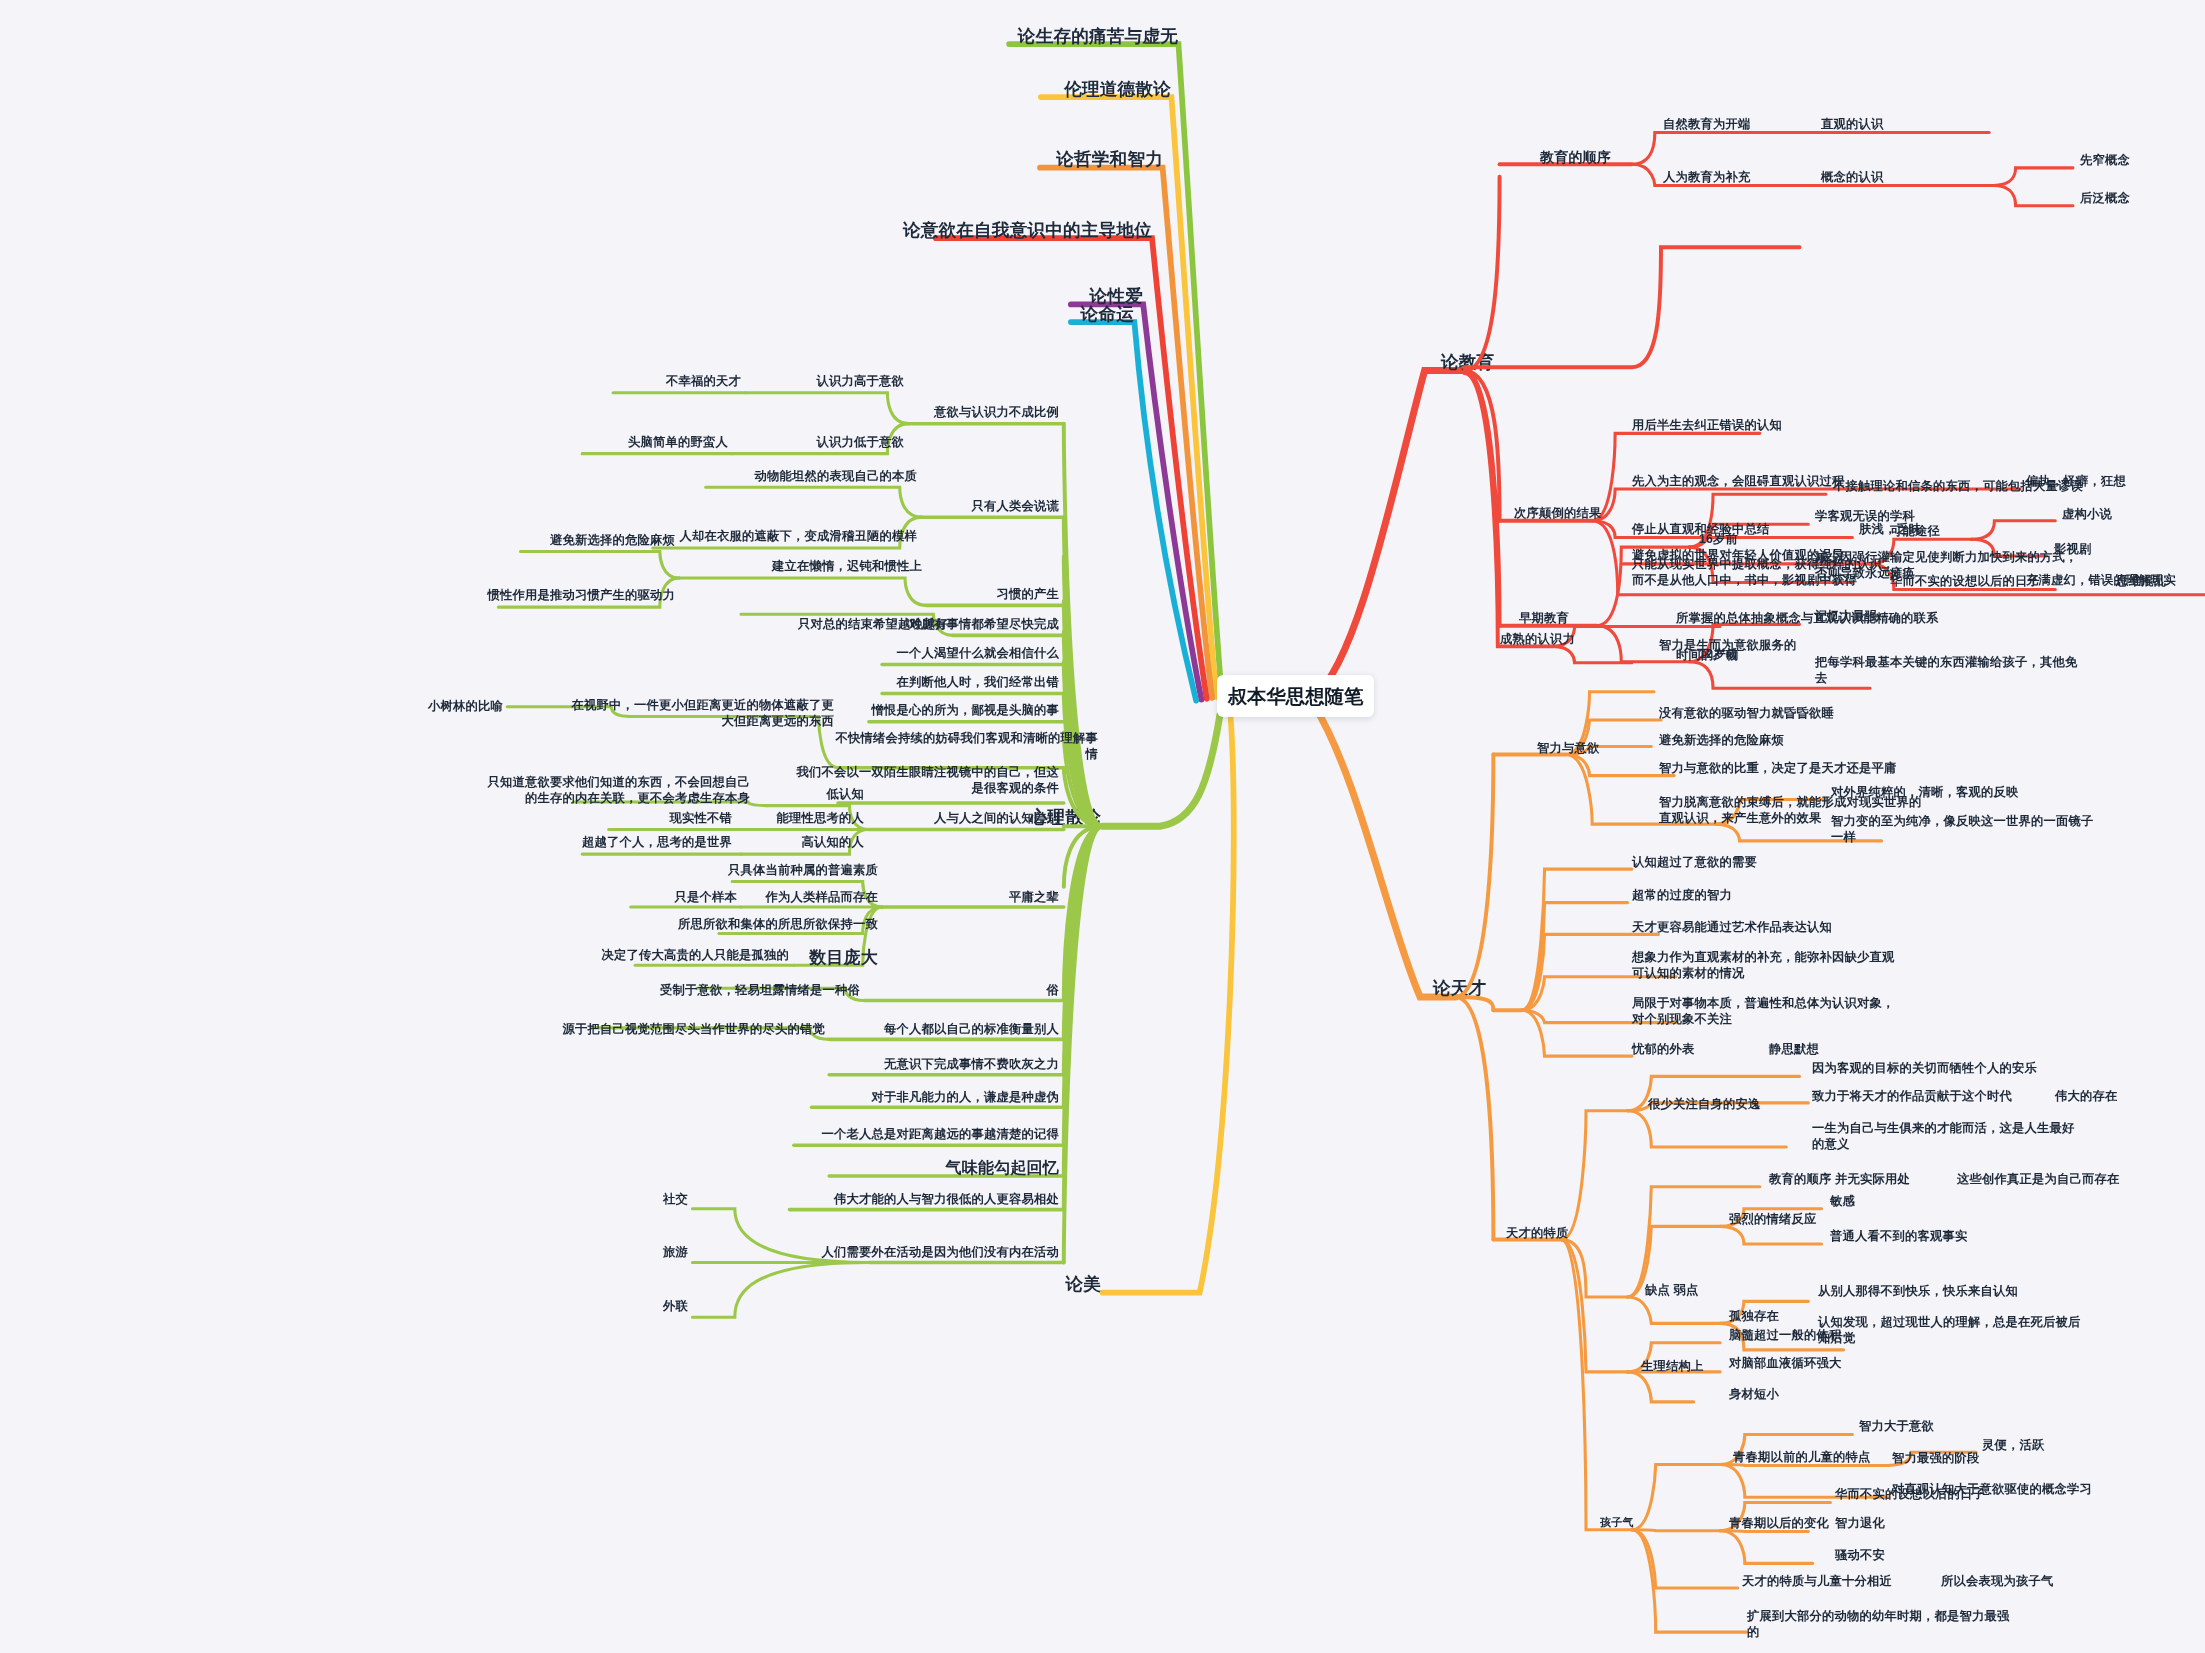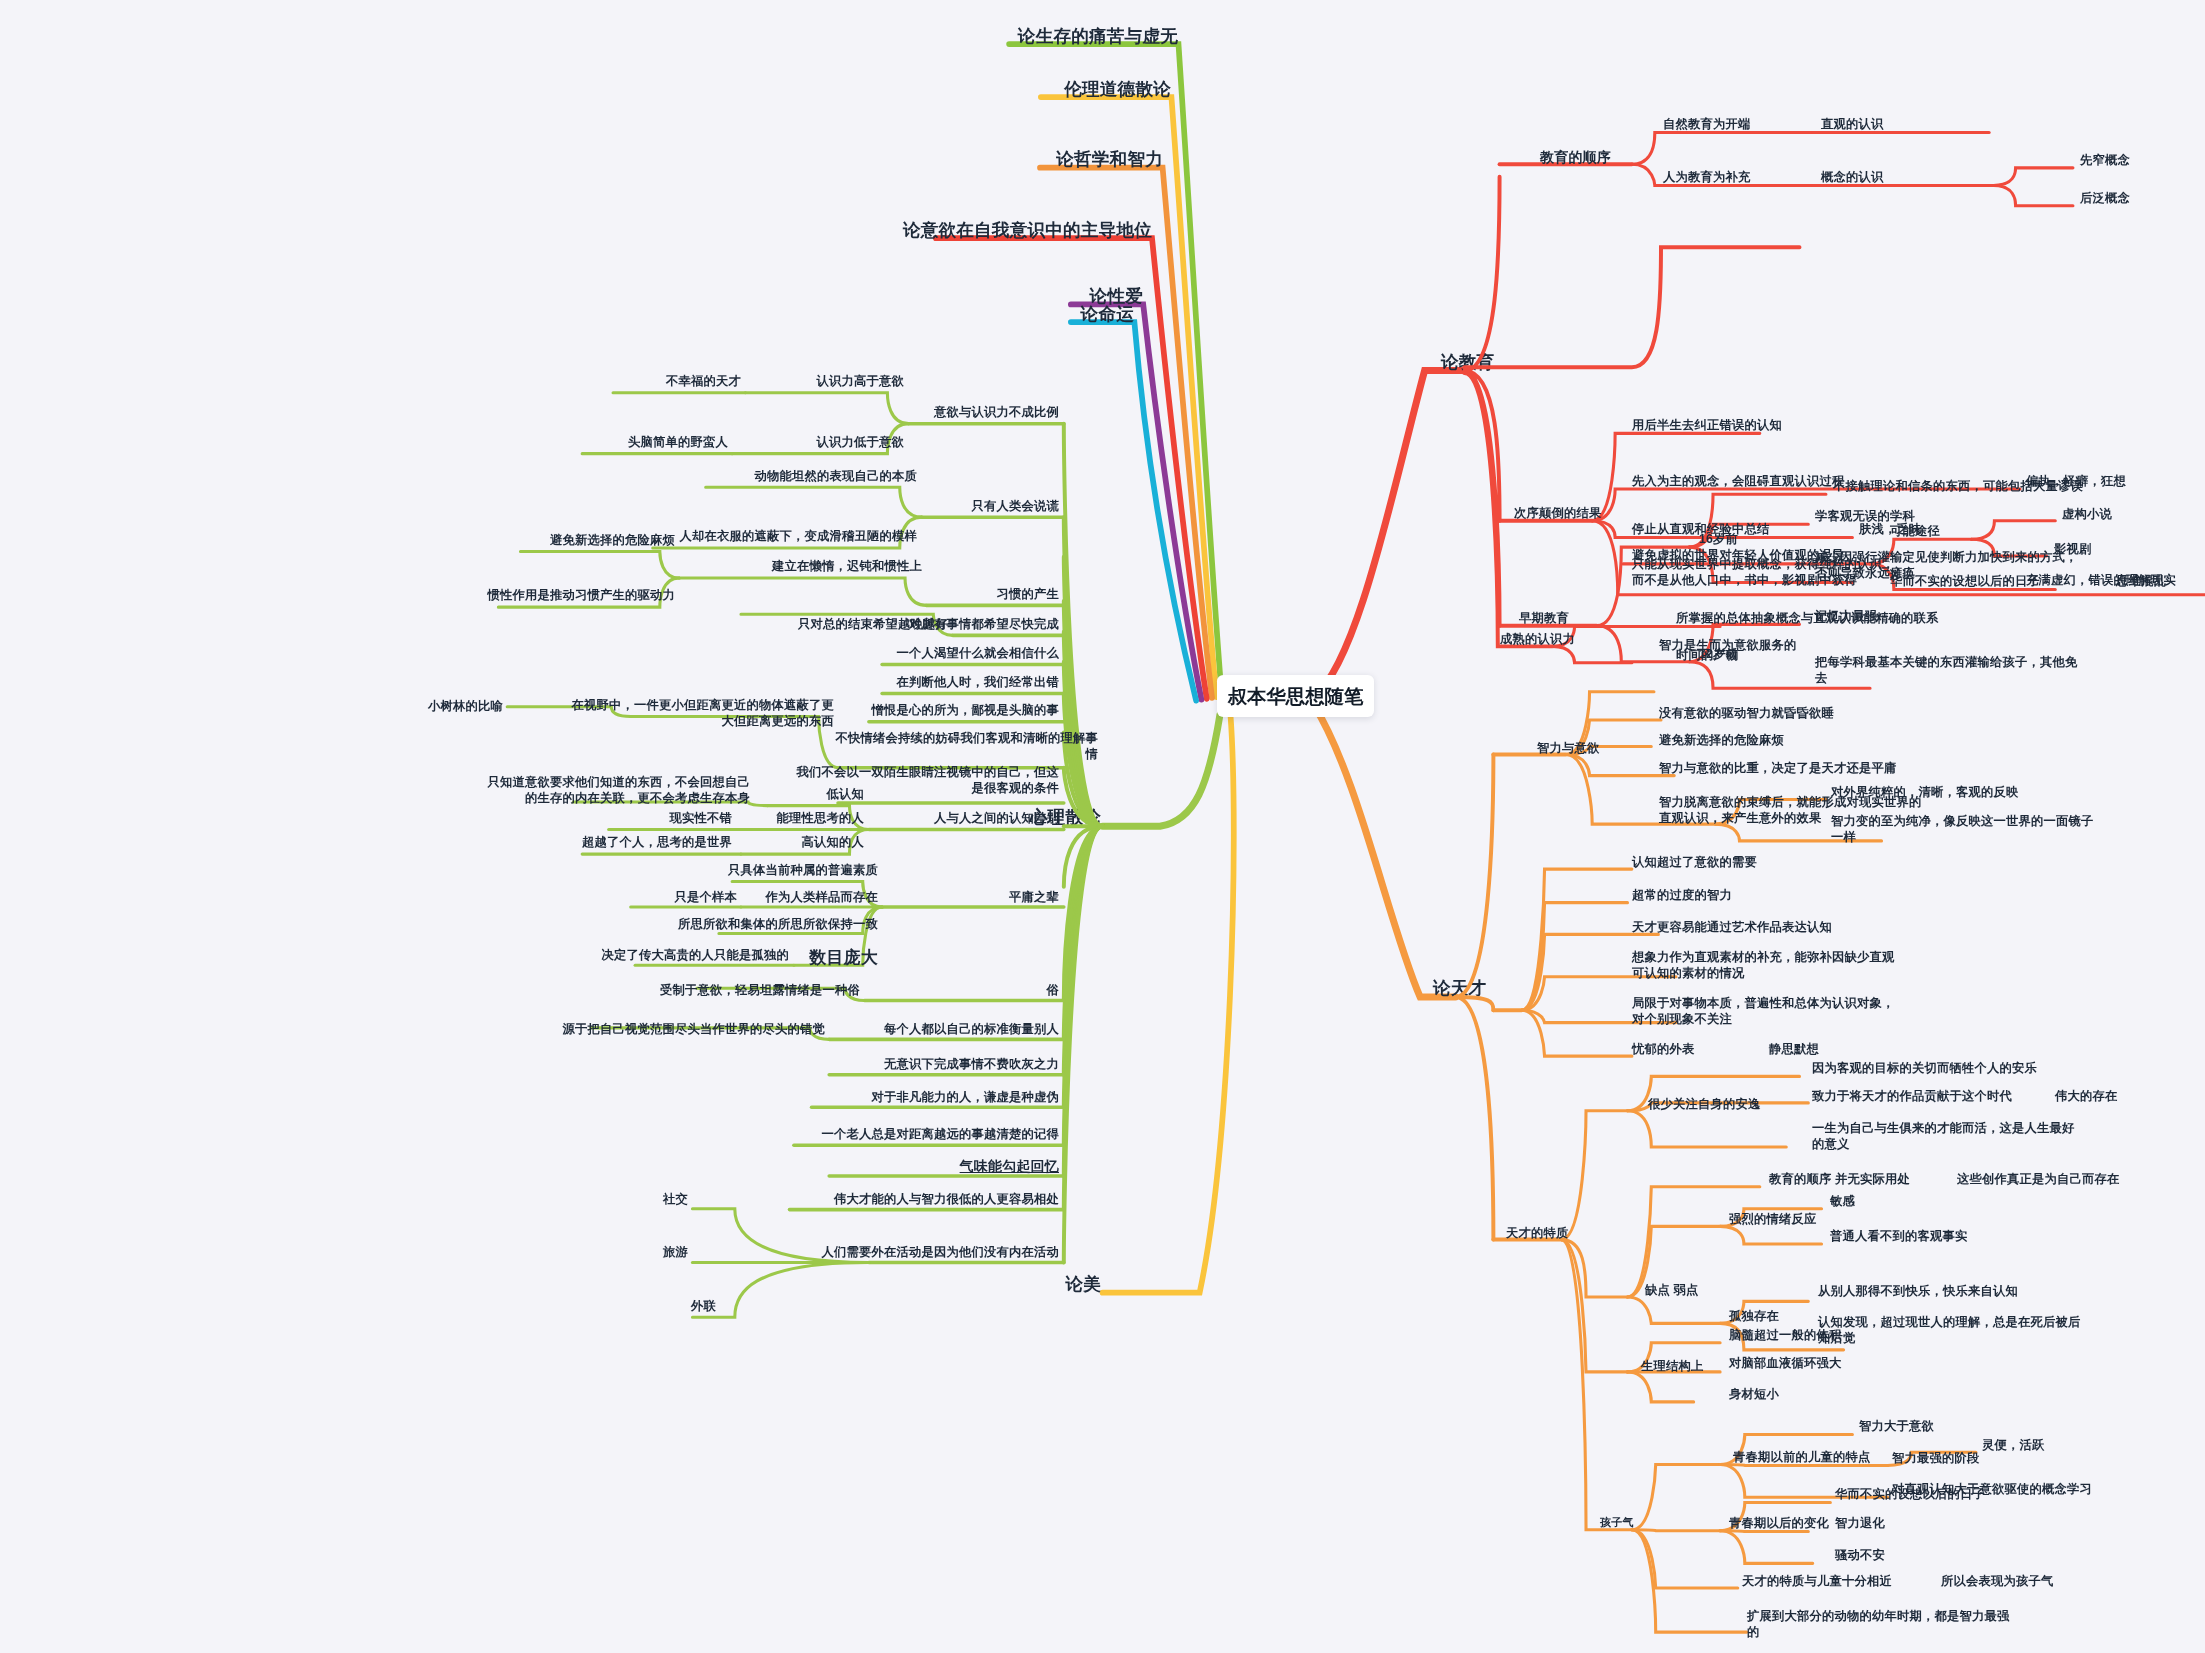--- a/index.html
+++ b/index.html
@@ -420,21 +420,21 @@
 
   <div class="node nR" style="left:1059px; top:982px; font-size:12.3px;"><span>俗</span></div>
   <div class="node nR" style="left:860px; top:982px; font-size:12.3px;"><span>受制于意欲，轻易坦露情绪是一种俗</span></div>
 
   <div class="node nR" style="left:1059px; top:1021px; font-size:12.3px;"><span>每个人都以自己的标准衡量别人</span></div>
   <div class="node nR" style="left:825px; top:1021px; font-size:12.3px;"><span>源于把自己视觉范围尽头当作世界的尽头的错觉</span></div>
 
   <div class="node nR" style="left:1059px; top:1056px; font-size:12.3px;"><span>无意识下完成事情不费吹灰之力</span></div>
   <div class="node nR" style="left:1059px; top:1089px; font-size:12.3px;"><span>对于非凡能力的人，谦虚是种虚伪</span></div>
   <div class="node nR" style="left:1059px; top:1126px; font-size:12.3px;"><span>一个老人总是对距离越远的事越清楚的记得</span></div>
-  <div class="node nR" style="left:1059px; top:1157px; font-size:14px;text-decoration:underline;"><span>气味能勾起回忆</span></div>
+  <div class="node nR" style="left:1059px; top:1157px; font-size:16px;"><span>气味能勾起回忆</span></div>
   <div class="node nR" style="left:1059px; top:1191px; font-size:12.3px;"><span>伟大才能的人与智力很低的人更容易相处</span></div>
   <div class="node nR" style="left:1059px; top:1244px; font-size:12.3px;"><span>人们需要外在活动是因为他们没有内在活动</span></div>
   <div class="node nR" style="left:688px; top:1191px; font-size:12.3px;"><span>社交</span></div>
   <div class="node nR" style="left:688px; top:1244px; font-size:12.3px;"><span>旅游</span></div>
-  <div class="node nR" style="left:688px; top:1298px; font-size:12.3px;margin-left:28px;"><span>外联</span></div>
+  <div class="node nR" style="left:688px; top:1298px; font-size:12.3px;"><span>外联</span></div>
 
 </div>
 
 
 </body></html>

